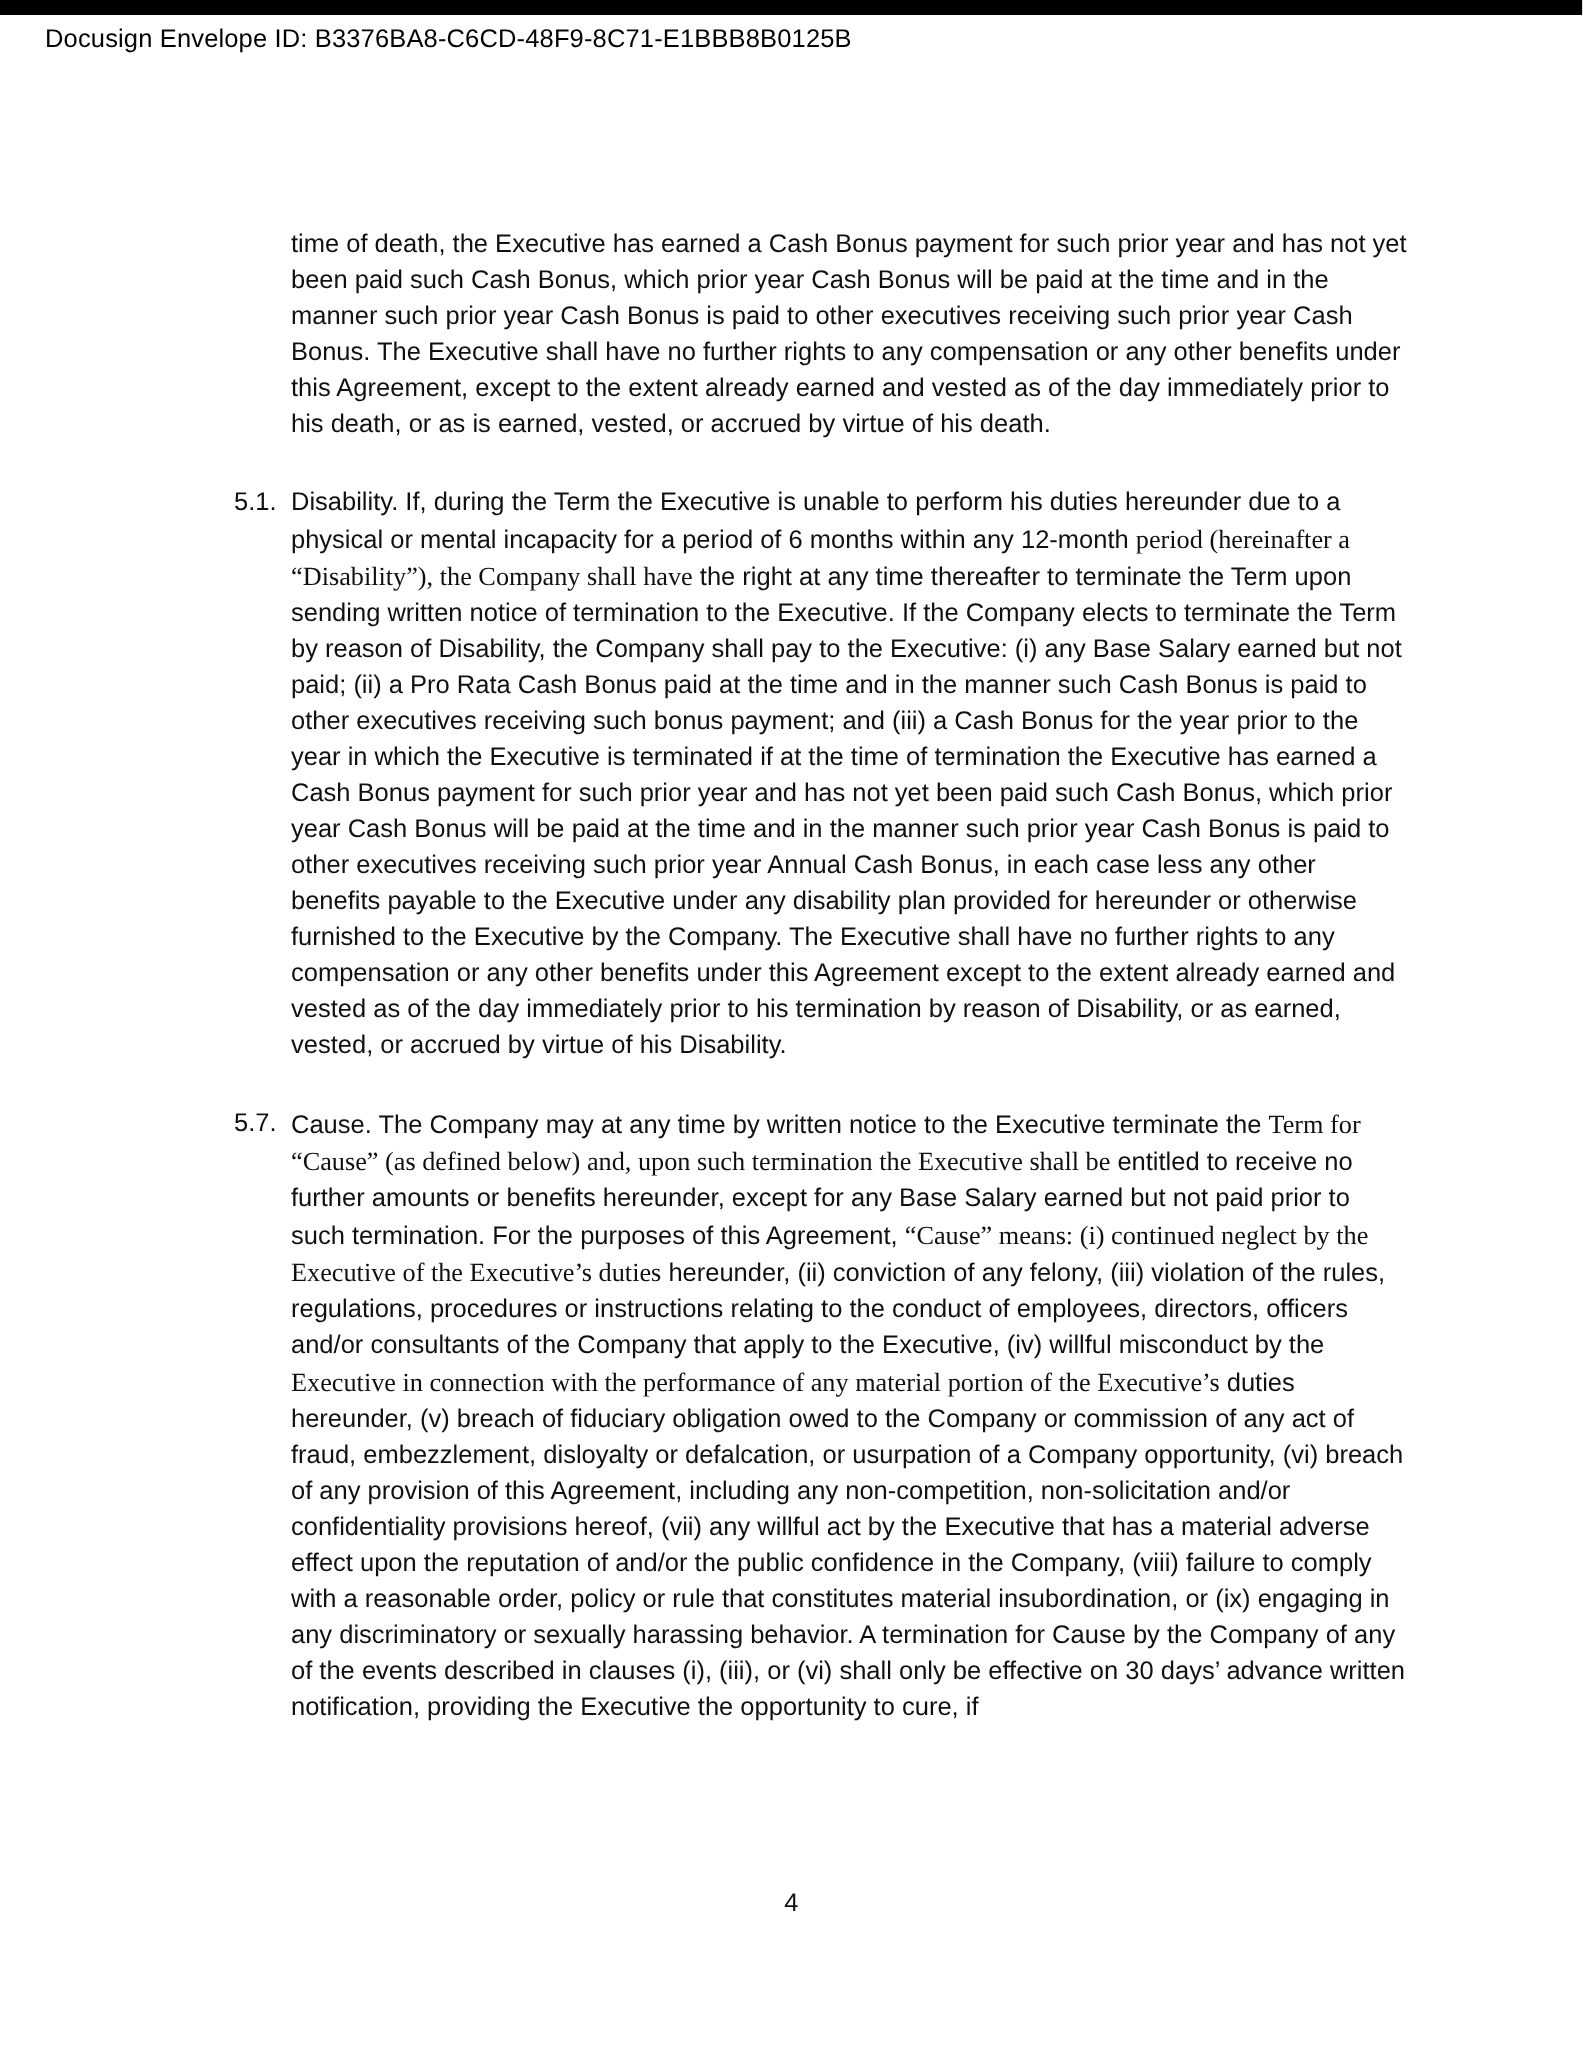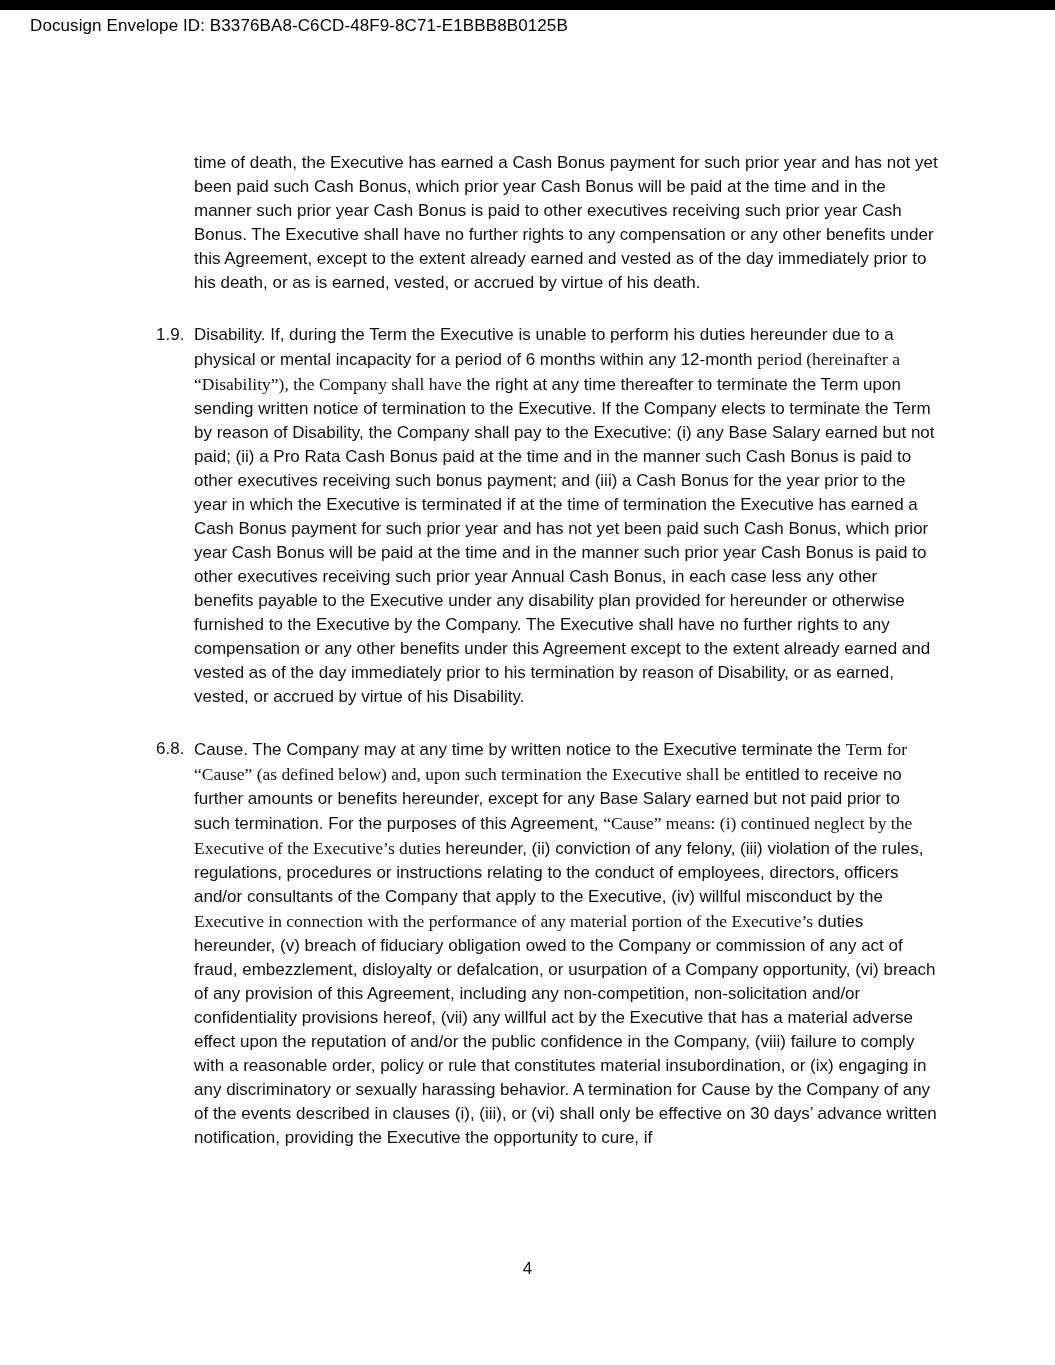--- a/index.html
+++ b/index.html
@@ -75,23 +75,23 @@
 <div class="page">
   <div class="topbar"></div>
   <div class="docusign-id">Docusign Envelope ID: B3376BA8-C6CD-48F9-8C71-E1BBB8B0125B</div>
 
   <div class="content" id="doc-body">
       <div class="para">
         <span class="para-num"></span>
         <span class="para-text"><span>time of death, the Executive has earned a Cash Bonus payment for such prior year and has not yet been paid such Cash Bonus, which prior year Cash Bonus will be paid at the time and in the manner such prior year Cash Bonus is paid to other executives receiving such prior year Cash Bonus. The Executive shall have no further rights to any compensation or any other benefits under this Agreement, except to the extent already earned and vested as of the day immediately prior to his death, or as is earned, vested, or accrued by virtue of his death.</span></span>
       </div>
       <div class="para">
-        <span class="para-num">1.9.</span>
+        <span class="para-num">5.1.</span>
         <span class="para-text"><span class="u">Disability</span><span>. If, during the Term the Executive is unable to perform his duties hereunder due to a physical or mental incapacity for a period of 6 months within any 12-month </span><span class="serif">period (hereinafter a “</span><span class="u serif">Disability</span><span class="serif">”), the Company shall have</span><span> the right at any time thereafter to terminate the Term upon sending written notice of termination to the Executive. If the Company elects to terminate the Term by reason of Disability, the Company shall pay to the Executive: (i) any Base Salary earned but not paid; (ii) a Pro Rata Cash Bonus paid at the time and in the manner such Cash Bonus is paid to other executives receiving such bonus payment; and (iii) a Cash Bonus for the year prior to the year in which the Executive is terminated if at the time of termination the Executive has earned a Cash Bonus payment for such prior year and has not yet been paid such Cash Bonus, which prior year Cash Bonus will be paid at the time and in the manner such prior year Cash Bonus is paid to other executives receiving such prior year Annual Cash Bonus, in each case less any other benefits payable to the Executive under any disability plan provided for hereunder or otherwise furnished to the Executive by the Company. The Executive shall have no further rights to any compensation or any other benefits under this Agreement except to the extent already earned and vested as of the day immediately prior to his termination by reason of Disability, or as earned, vested, or accrued by virtue of his Disability.</span></span>
       </div>
       <div class="para">
-        <span class="para-num">6.8.</span>
+        <span class="para-num">5.7.</span>
         <span class="para-text"><span class="u">Cause</span><span>. The Company may at any time by written notice to the Executive terminate the </span><span class="serif">Term for “Cause” (as defined below) and, upon such termination the Executive shall be</span><span> entitled to receive no further amounts or benefits hereunder, except for any Base Salary earned but not paid prior to such termination. For the purposes of this Agreement, </span><span class="serif">“</span><span class="u serif">Cause</span><span class="serif">” means: (i) continued neglect by the Executive of the Executive’s duties</span><span> hereunder, (ii) conviction of any felony, (iii) violation of the rules, regulations, procedures or instructions relating to the conduct of employees, directors, officers and/or consultants of the Company that apply to the Executive, (iv) willful misconduct by the </span><span class="serif">Executive in connection with the performance of any material portion of the Executive’s</span><span> duties hereunder, (v) breach of fiduciary obligation owed to the Company or commission of any act of fraud, embezzlement, disloyalty or defalcation, or usurpation of a Company opportunity, (vi) breach of any provision of this Agreement, including any non-competition, non-solicitation and/or confidentiality provisions hereof, (vii) any willful act by the Executive that has a material adverse effect upon the reputation of and/or the public confidence in the Company, (viii) failure to comply with a reasonable order, policy or rule that constitutes material insubordination, or (ix) engaging in any discriminatory or sexually harassing behavior. A termination for Cause by the Company of any of the events described in clauses (i), (iii), or (vi) shall only be effective on 30 days’ advance written notification, providing the Executive the opportunity to cure, if</span></span>
       </div>
     </div>
 
   <div class="footer">4</div>
 </div>
 
 </body></html>

